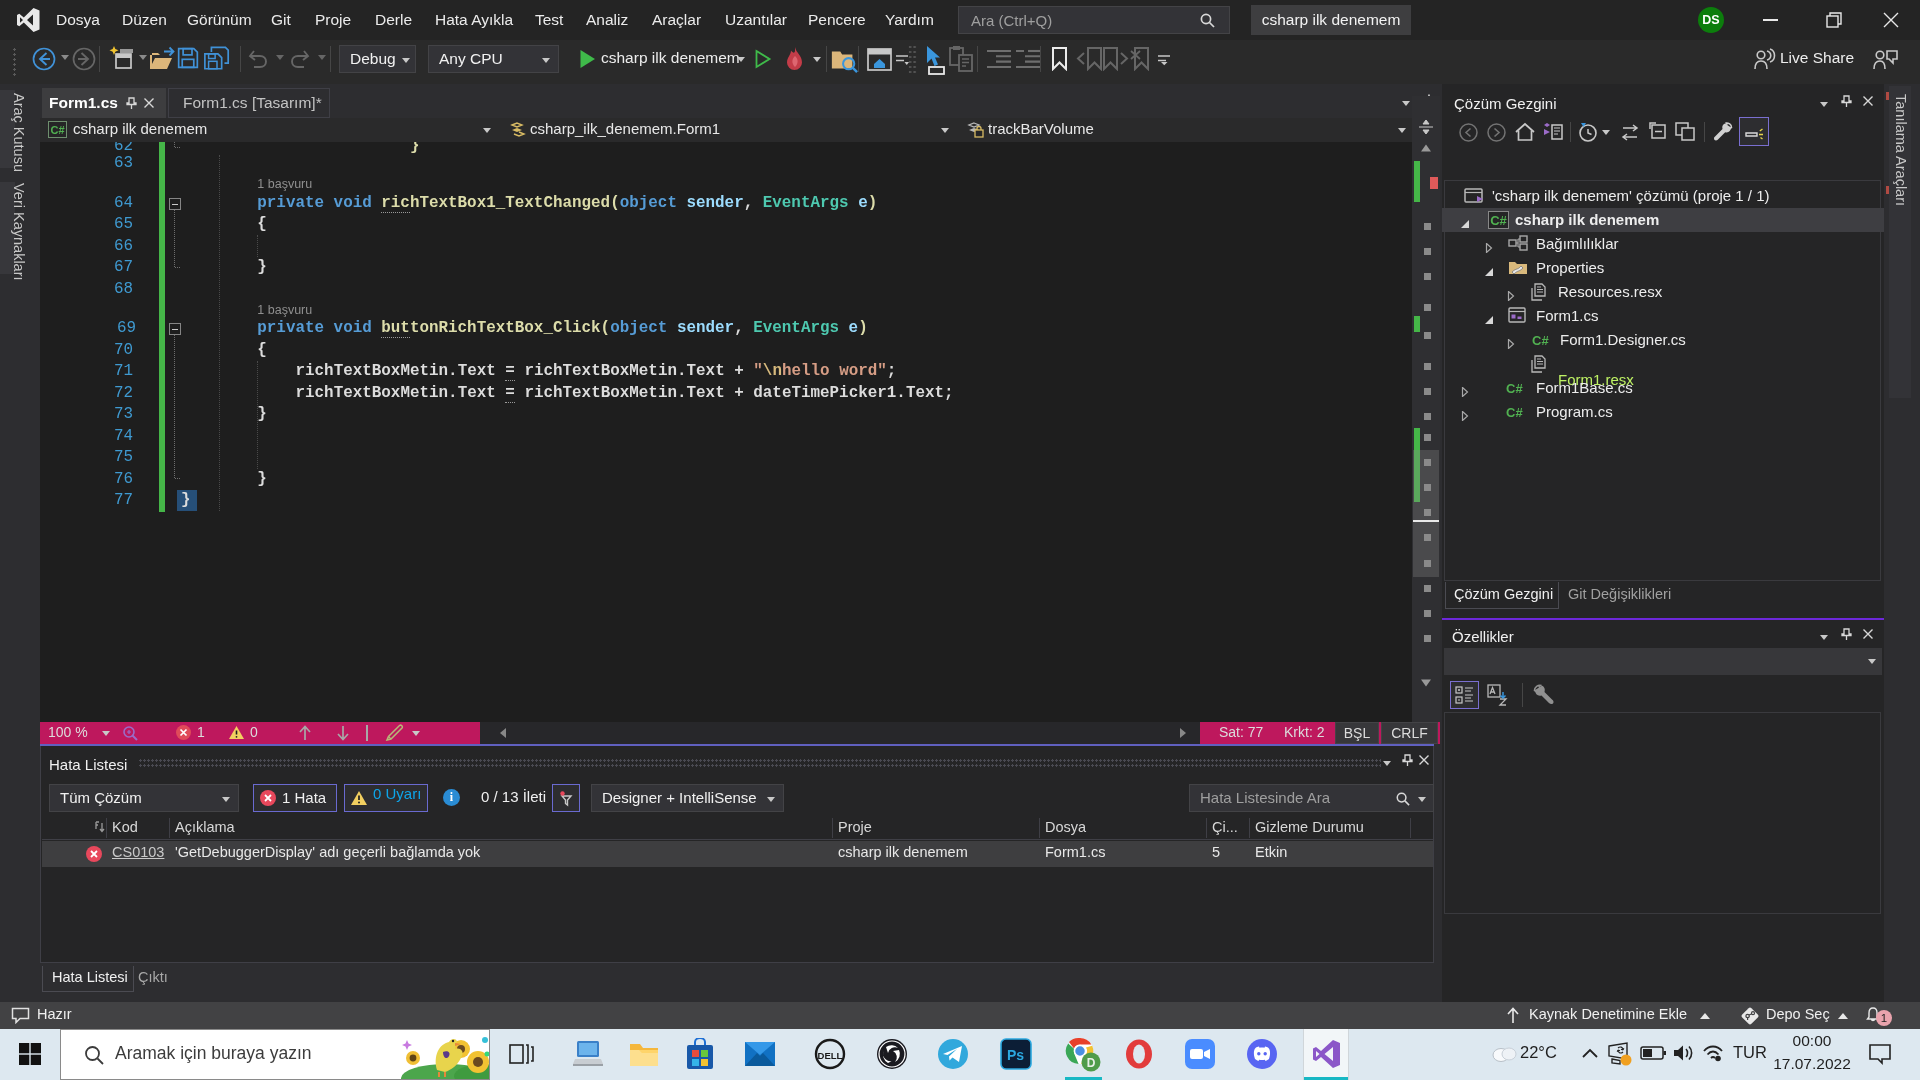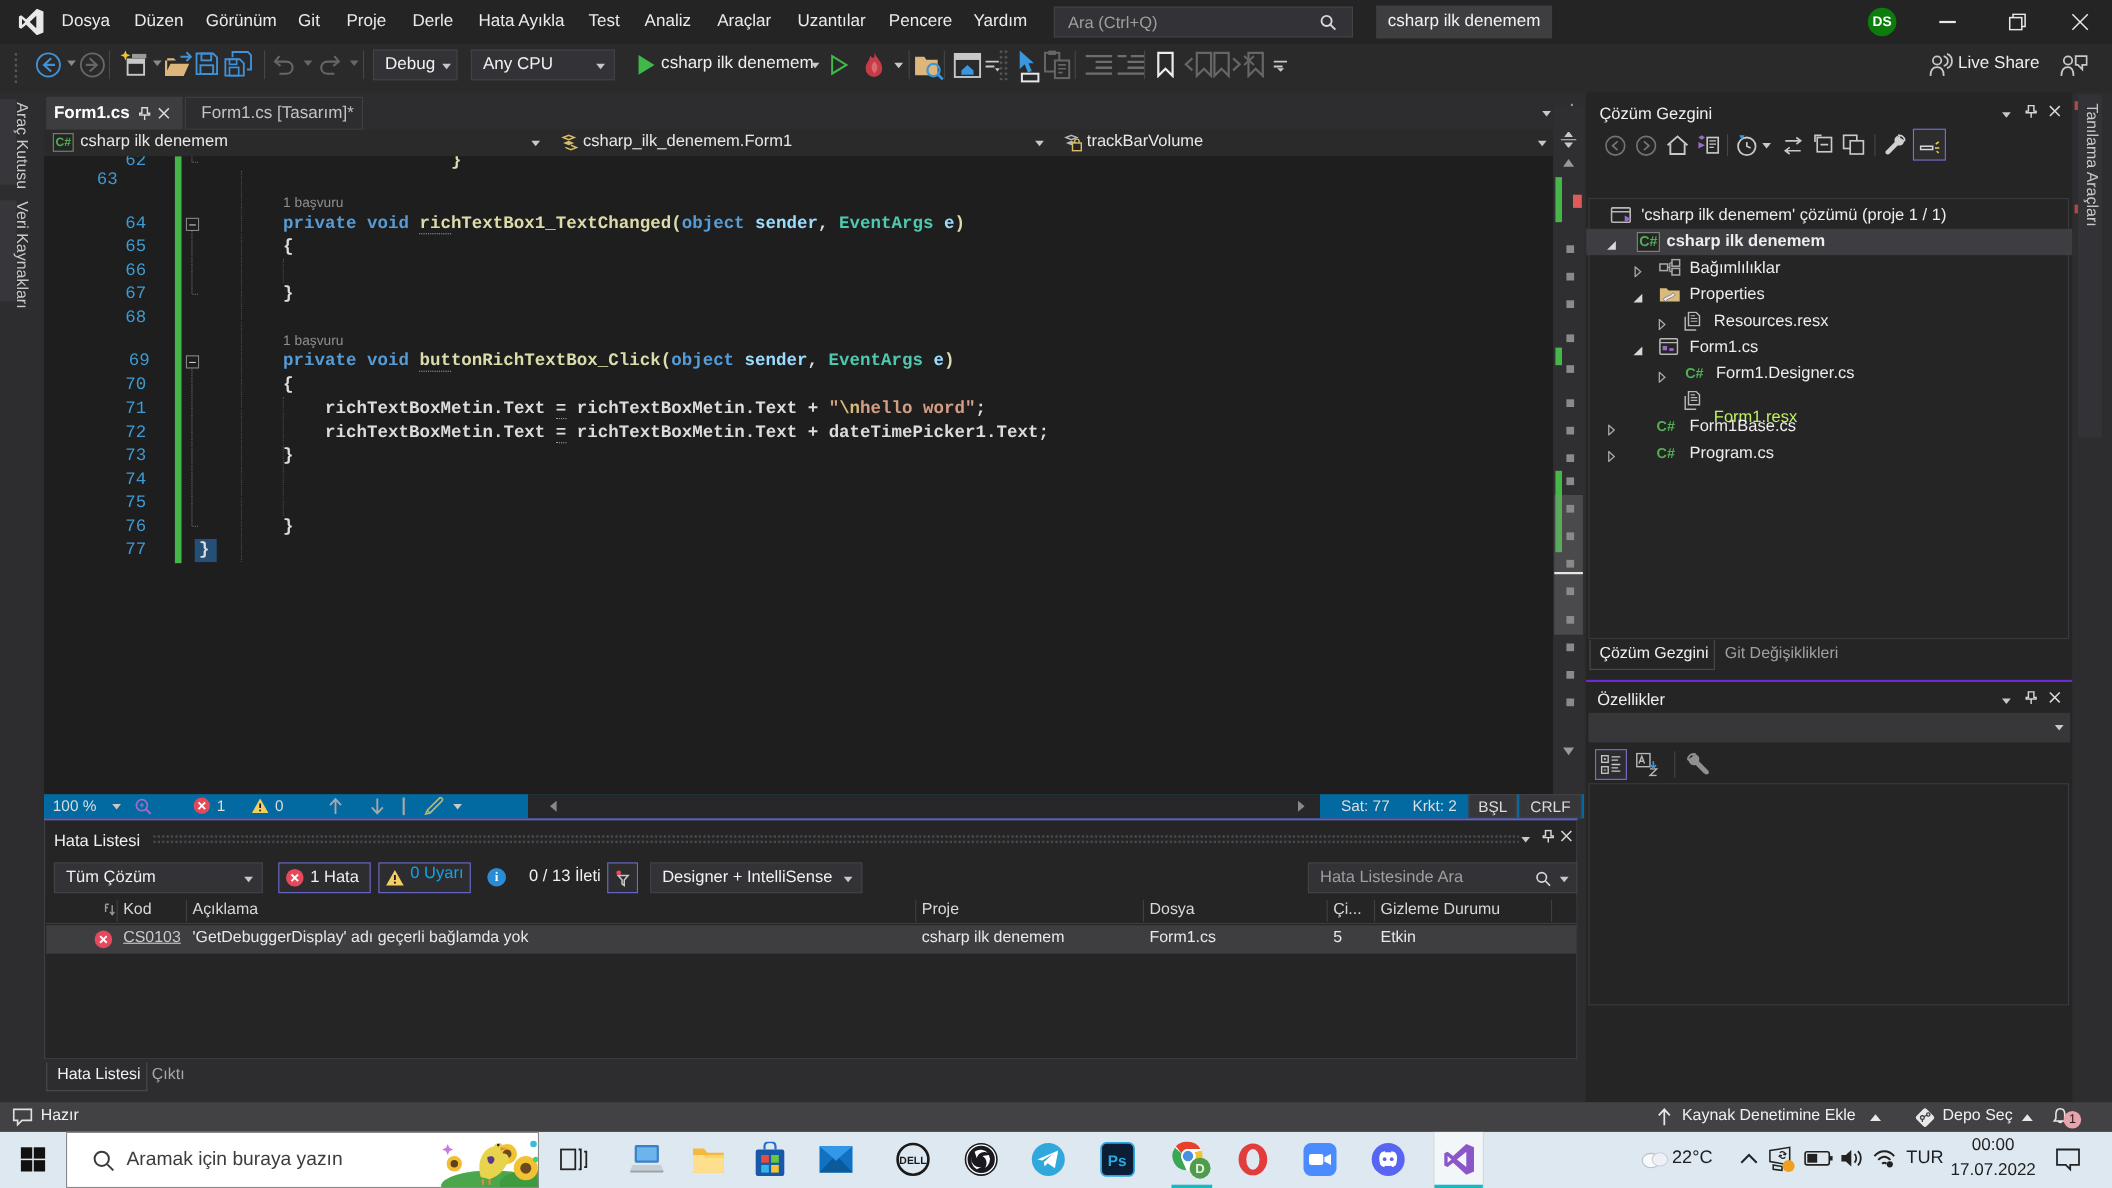--- a/index.html
+++ b/index.html
@@ -262,21 +262,21 @@
           <div class="abs mono" style="left:217.3px;top:173px;height:21px;line-height:21px;font-size:15.9px;font-weight:bold;white-space:pre;"><span style="color:#dcdcdc;">}</span></div>
           <div class="abs mono" style="left:217.3px;top:216px;height:21px;line-height:21px;font-size:15.9px;font-weight:bold;white-space:pre;"><span style="font-family:'Liberation Sans',sans-serif;font-size:12.5px;font-weight:normal;color:#8f8f8f;">1 başvuru</span></div>
           <div class="abs mono" style="left:217.3px;top:234px;height:21px;line-height:21px;font-size:15.9px;font-weight:bold;white-space:pre;"><span style="color:#569cd6;">private </span><span style="color:#569cd6;">void </span><span style="color:#dcdcaa;border-bottom:1.5px dotted #9a9a9a;">but</span><span style="color:#dcdcaa;">tonRichTextBox_Click</span><span style="color:#dcdcaa;">(</span><span style="color:#569cd6;">object </span><span style="color:#9cdcfe;">sender</span><span style="color:#dcdcdc;">, </span><span style="color:#4ec9b0;">EventArgs </span><span style="color:#9cdcfe;">e</span><span style="color:#dcdcaa;">)</span></div>
           <div class="abs mono" style="left:217.3px;top:255.5px;height:21px;line-height:21px;font-size:15.9px;font-weight:bold;white-space:pre;"><span style="color:#dcdcdc;">{</span></div>
           <div class="abs mono" style="left:255.5px;top:277px;height:21px;line-height:21px;font-size:15.9px;font-weight:bold;white-space:pre;"><span style="color:#dcdcdc;">richTextBoxMetin</span><span style="color:#dcdcdc;">.</span><span style="color:#dcdcdc;">Text </span><span style="color:#dcdcdc;border-bottom:1.5px dotted #9a9a9a;">=</span><span style="color:#dcdcdc;"> richTextBoxMetin</span><span style="color:#dcdcdc;">.</span><span style="color:#dcdcdc;">Text </span><span style="color:#dcdcdc;">+ </span><span style="color:#d69d85;">"</span><span style="color:#d7ba7d;">\n</span><span style="color:#d69d85;">hello word</span><span style="color:#d69d85;">"</span><span style="color:#dcdcdc;">;</span></div>
           <div class="abs mono" style="left:255.5px;top:298.5px;height:21px;line-height:21px;font-size:15.9px;font-weight:bold;white-space:pre;"><span style="color:#dcdcdc;">richTextBoxMetin</span><span style="color:#dcdcdc;">.</span><span style="color:#dcdcdc;">Text </span><span style="color:#dcdcdc;border-bottom:1.5px dotted #9a9a9a;">=</span><span style="color:#dcdcdc;"> richTextBoxMetin</span><span style="color:#dcdcdc;">.</span><span style="color:#dcdcdc;">Text </span><span style="color:#dcdcdc;">+ </span><span style="color:#dcdcdc;">dateTimePicker1</span><span style="color:#dcdcdc;">.</span><span style="color:#dcdcdc;">Text</span><span style="color:#dcdcdc;">;</span></div>
           <div class="abs mono" style="left:217.3px;top:320px;height:21px;line-height:21px;font-size:15.9px;font-weight:bold;white-space:pre;"><span style="color:#dcdcdc;">}</span></div>
           <div class="abs mono" style="left:217.3px;top:384.5px;height:21px;line-height:21px;font-size:15.9px;font-weight:bold;white-space:pre;"><span style="color:#dcdcdc;">}</span></div>
           <div class="abs mono" style="left:141.0px;top:406px;height:21px;line-height:21px;font-size:15.9px;font-weight:bold;white-space:pre;"><span style="color:#dcdcdc;">}</span></div>
           <div class="abs mono" style="left:48px;top:52px;width:45px;text-align:right;height:21px;line-height:21px;font-size:15.9px;color:#3f9ad1;">62</div>
-          <div class="abs mono" style="left:48px;top:68.5px;width:45px;height:21px;line-height:21px;font-size:15.9px;color:#3f9ad1;">63</div>
+          <div class="abs mono" style="left:48px;top:68.5px;width:45px;text-align:right;height:21px;line-height:21px;font-size:15.9px;color:#3f9ad1;">63</div>
           <div class="abs mono" style="left:48px;top:108.5px;width:45px;text-align:right;height:21px;line-height:21px;font-size:15.9px;color:#3f9ad1;">64</div>
           <div class="abs mono" style="left:48px;top:130px;width:45px;text-align:right;height:21px;line-height:21px;font-size:15.9px;color:#3f9ad1;">65</div>
           <div class="abs mono" style="left:48px;top:151.5px;width:45px;text-align:right;height:21px;line-height:21px;font-size:15.9px;color:#3f9ad1;">66</div>
           <div class="abs mono" style="left:48px;top:173px;width:45px;text-align:right;height:21px;line-height:21px;font-size:15.9px;color:#3f9ad1;">67</div>
           <div class="abs mono" style="left:48px;top:194.5px;width:45px;text-align:right;height:21px;line-height:21px;font-size:15.9px;color:#3f9ad1;">68</div>
           <div class="abs mono" style="left:64px;top:234px;width:45px;text-align:center;height:21px;line-height:21px;font-size:15.9px;color:#3f9ad1;">69</div>
           <div class="abs mono" style="left:48px;top:255.5px;width:45px;text-align:right;height:21px;line-height:21px;font-size:15.9px;color:#3f9ad1;">70</div>
           <div class="abs mono" style="left:48px;top:277px;width:45px;text-align:right;height:21px;line-height:21px;font-size:15.9px;color:#3f9ad1;">71</div>
           <div class="abs mono" style="left:48px;top:298.5px;width:45px;text-align:right;height:21px;line-height:21px;font-size:15.9px;color:#3f9ad1;">72</div>
           <div class="abs mono" style="left:48px;top:320px;width:45px;text-align:right;height:21px;line-height:21px;font-size:15.9px;color:#3f9ad1;">73</div>
@@ -324,21 +324,21 @@
     <div class="abs" style="left:1px;top:354px;width:26px;height:127px;background:rgba(140,140,140,0.30);"></div>
     <div class="abs" style="left:1px;top:424px;width:26px;height:2px;background:#e8e8e8;"></div>
     <svg class="abs" style="left:8px;top:583px" width="12" height="8" viewBox="0 0 12 8">
           <path d="M1 0.5 L6 7.5 L11 0.5 Z" fill="#999"></path>
         </svg>
   </div>
   <div class="abs" style="left:1378px;top:36px;width:16px;height:14px;"><svg width="16" height="14" viewBox="0 0 16 14">
           <path d="M8 0 L11 4 L5 4 Z M8 14 L5 10 L11 10 Z M1 7 L15 7" fill="#c8c8c8" stroke="#c8c8c8" stroke-width="1"></path>
         </svg></div>
 
-  <div class="abs" style="left:0;top:638px;width:1400px;height:22px;background:#0369a1;">
+  <div class="abs" style="left:0;top:638px;width:1400px;height:22px;background:#be185d;">
     <span class="abs" style="left:8px;top:2px;color:#dcdcdc;font-size:14px;">100 %</span>
     <span class="caret abs" style="left:62px;top:9px;"></span>
     <svg class="abs" style="left:82px;top:3px" width="17" height="17" viewBox="0 0 17 17">
           <circle cx="7" cy="7" r="5" fill="none" stroke="#9b6bc8" stroke-width="1.6"></circle>
           <path d="M10.5 10.5 L15 15" stroke="#9b6bc8" stroke-width="2"></path>
           <path d="M5 7 L9 7 M7 5 L7 9" stroke="#9b6bc8" stroke-width="1.2"></path>
         </svg>
     <div class="abs" style="left:136px;top:3px;width:15px;height:15px;border-radius:50%;background:#e04a5a;"><svg width="15" height="15" viewBox="0 0 15 15">
             <path d="M4.5 4.5 L10.5 10.5 M10.5 4.5 L4.5 10.5" stroke="#fff" stroke-width="1.7"></path>
           </svg></div>

